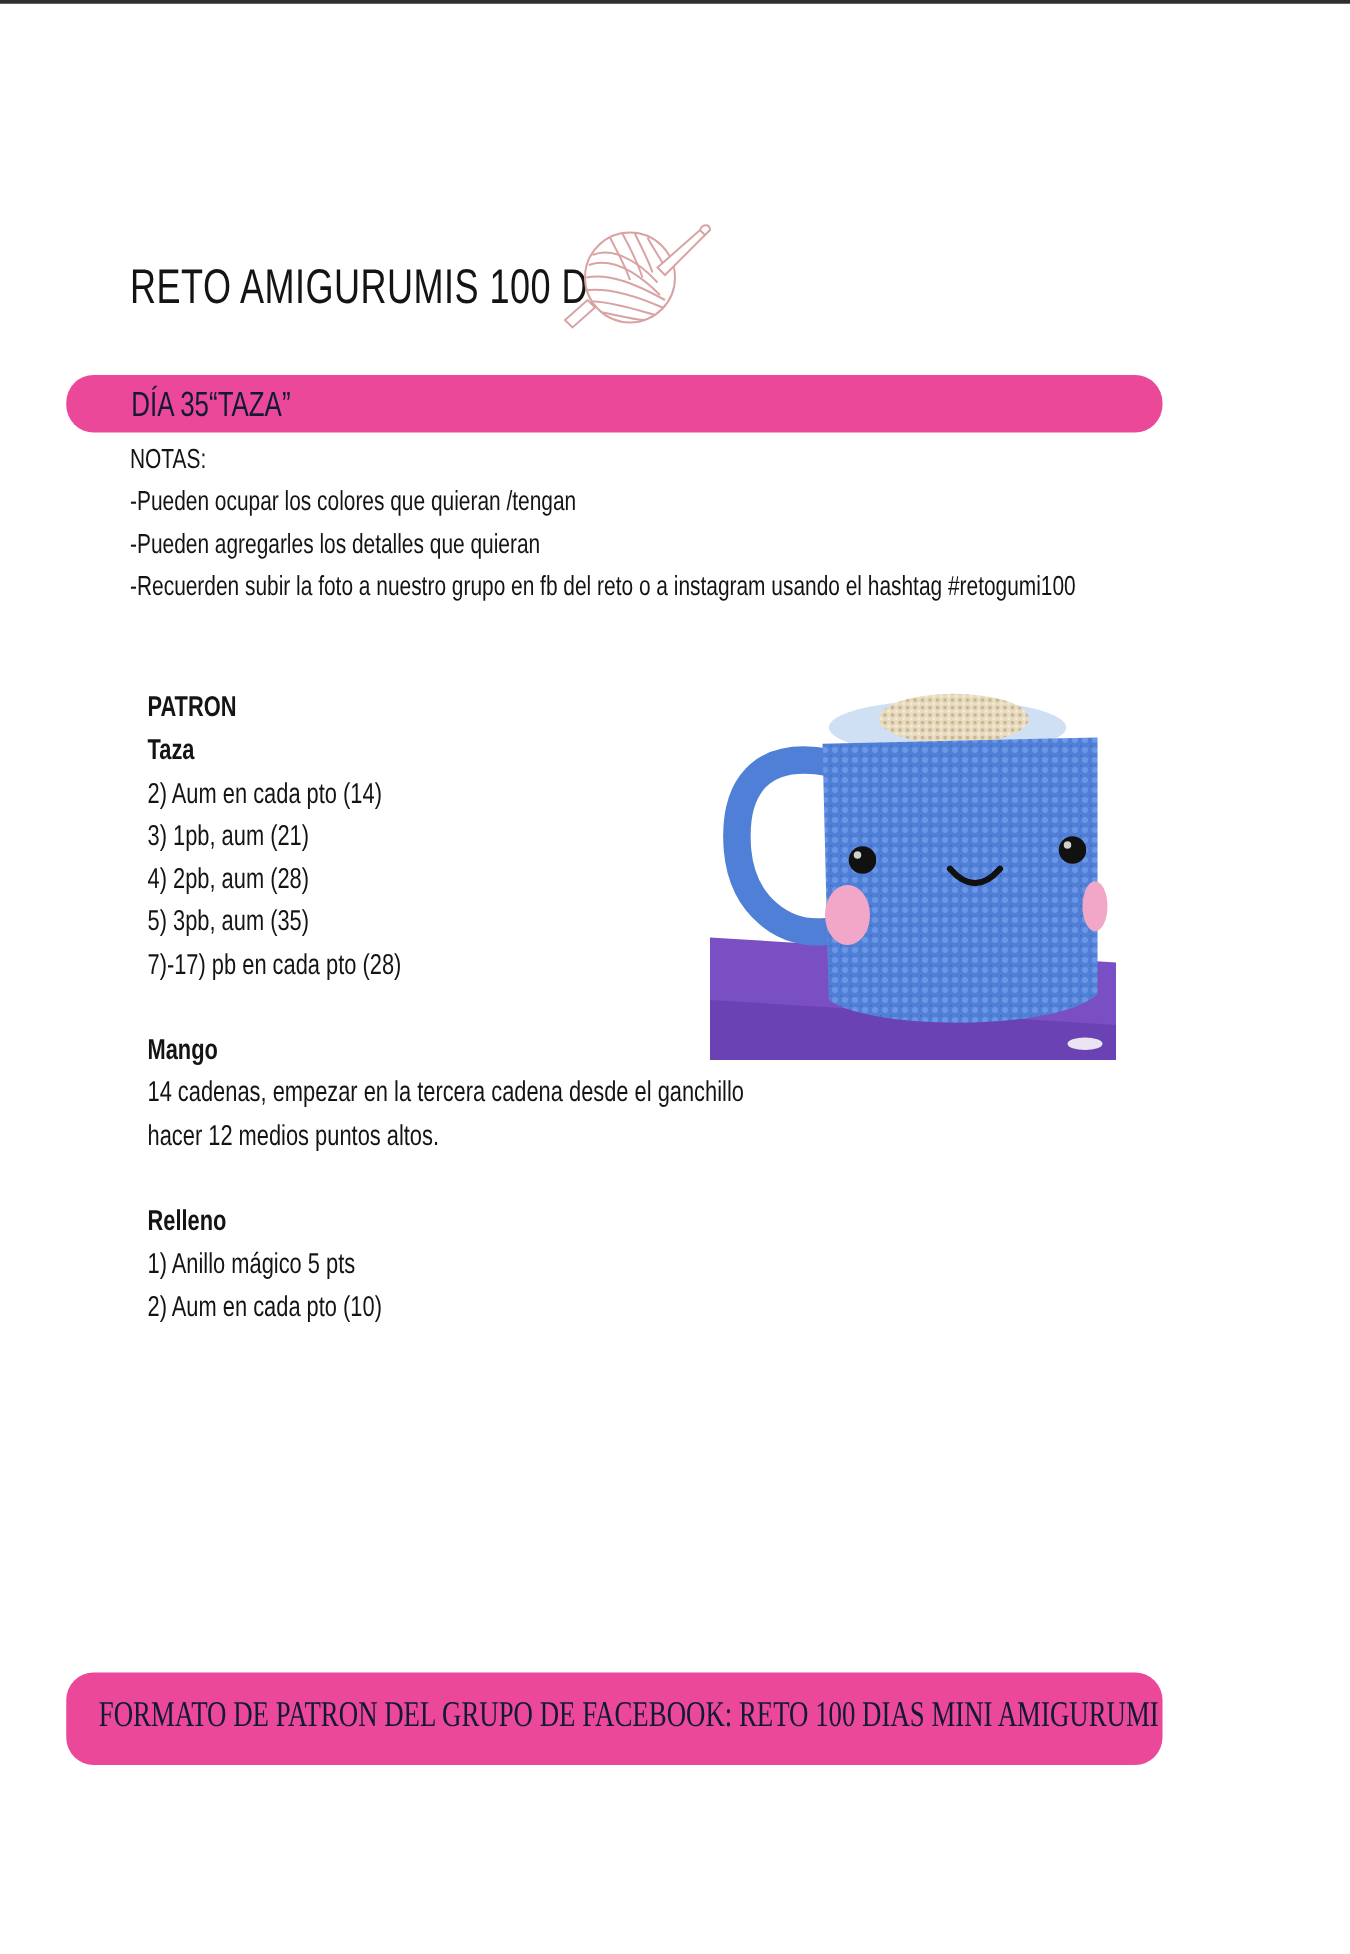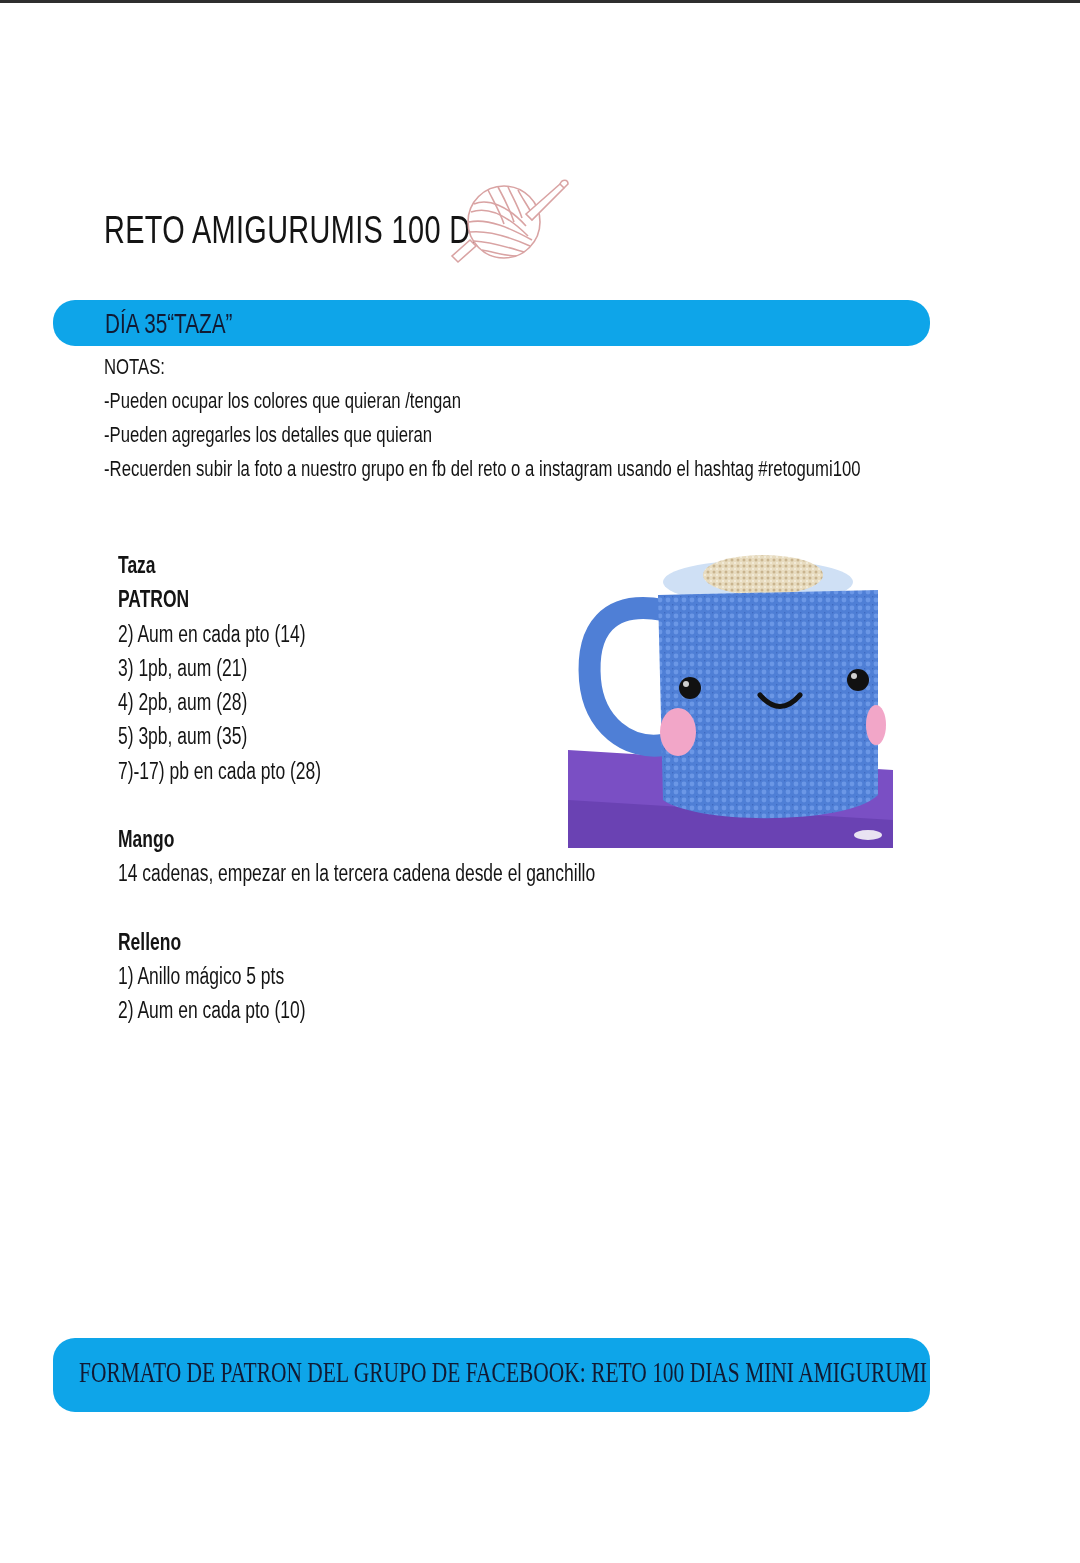--- a/index.html
+++ b/index.html
@@ -24,21 +24,21 @@
     .header-title {
       position: absolute; left: 104px; top: 208px;
       font-size: 39px; letter-spacing: 0.5px;
     }
     .header-title .cond { transform: scaleX(0.74); }
     .logo {
       position: absolute; left: 448px; top: 176px; width: 124px; height: 90px;
     }
     .band {
       position: absolute; left: 53px; width: 877px;
-      background: #0ea5e9;
+      background: #ec4899;
       border-radius: 22px;
     }
     .band-day { top: 300px; height: 46px; }
     .band-day-title {
       position: absolute; left: 52px; top: 8px;
       font-size: 28px; color: #111a33;
     }
     .band-day-title .cond { transform: scaleX(0.74); }
     .notes {
       position: absolute; left: 104px; top: 350px;
@@ -100,33 +100,34 @@
 </div>
 
 <div class="notes">
   <div><span class="cond">NOTAS:</span></div>
   <div><span class="cond">-Pueden ocupar los colores que quieran /tengan</span></div>
   <div><span class="cond">-Pueden agregarles los detalles que quieran</span></div>
   <div><span class="cond">-Recuerden subir la foto a nuestro grupo en fb  del reto o a instagram usando el hashtag #retogumi100</span></div>
 </div>
 
 <div class="pattern">
+  <div class="bold"><span class="cond">PATRON</span></div>
+
   <div class="bold"><span class="cond">Taza</span></div>
-
-  <div class="bold"><span class="cond">PATRON</span></div>
   <div><span class="cond">2) Aum en cada pto (14)</span></div>
   <div><span class="cond">3) 1pb, aum (21)</span></div>
   <div><span class="cond">4) 2pb, aum (28)</span></div>
   <div><span class="cond">5) 3pb, aum (35)</span></div>
   <div><span class="cond">7)-17) pb en cada pto (28)</span></div>
 
   <div class="gap"></div>
 
   <div class="bold"><span class="cond">Mango</span></div>
   <div><span class="cond">14 cadenas, empezar en la tercera cadena desde el ganchillo</span></div>
+  <div><span class="cond">hacer 12 medios puntos altos.</span></div>
 
   <div class="gap"></div>
 
   <div class="bold"><span class="cond">Relleno</span></div>
   <div><span class="cond">1) Anillo mágico 5 pts</span></div>
   <div><span class="cond">2) Aum en cada pto (10)</span></div>
 </div>
 
 <div class="photo">
   <svg width="325" height="308" viewBox="0 0 325 308">

